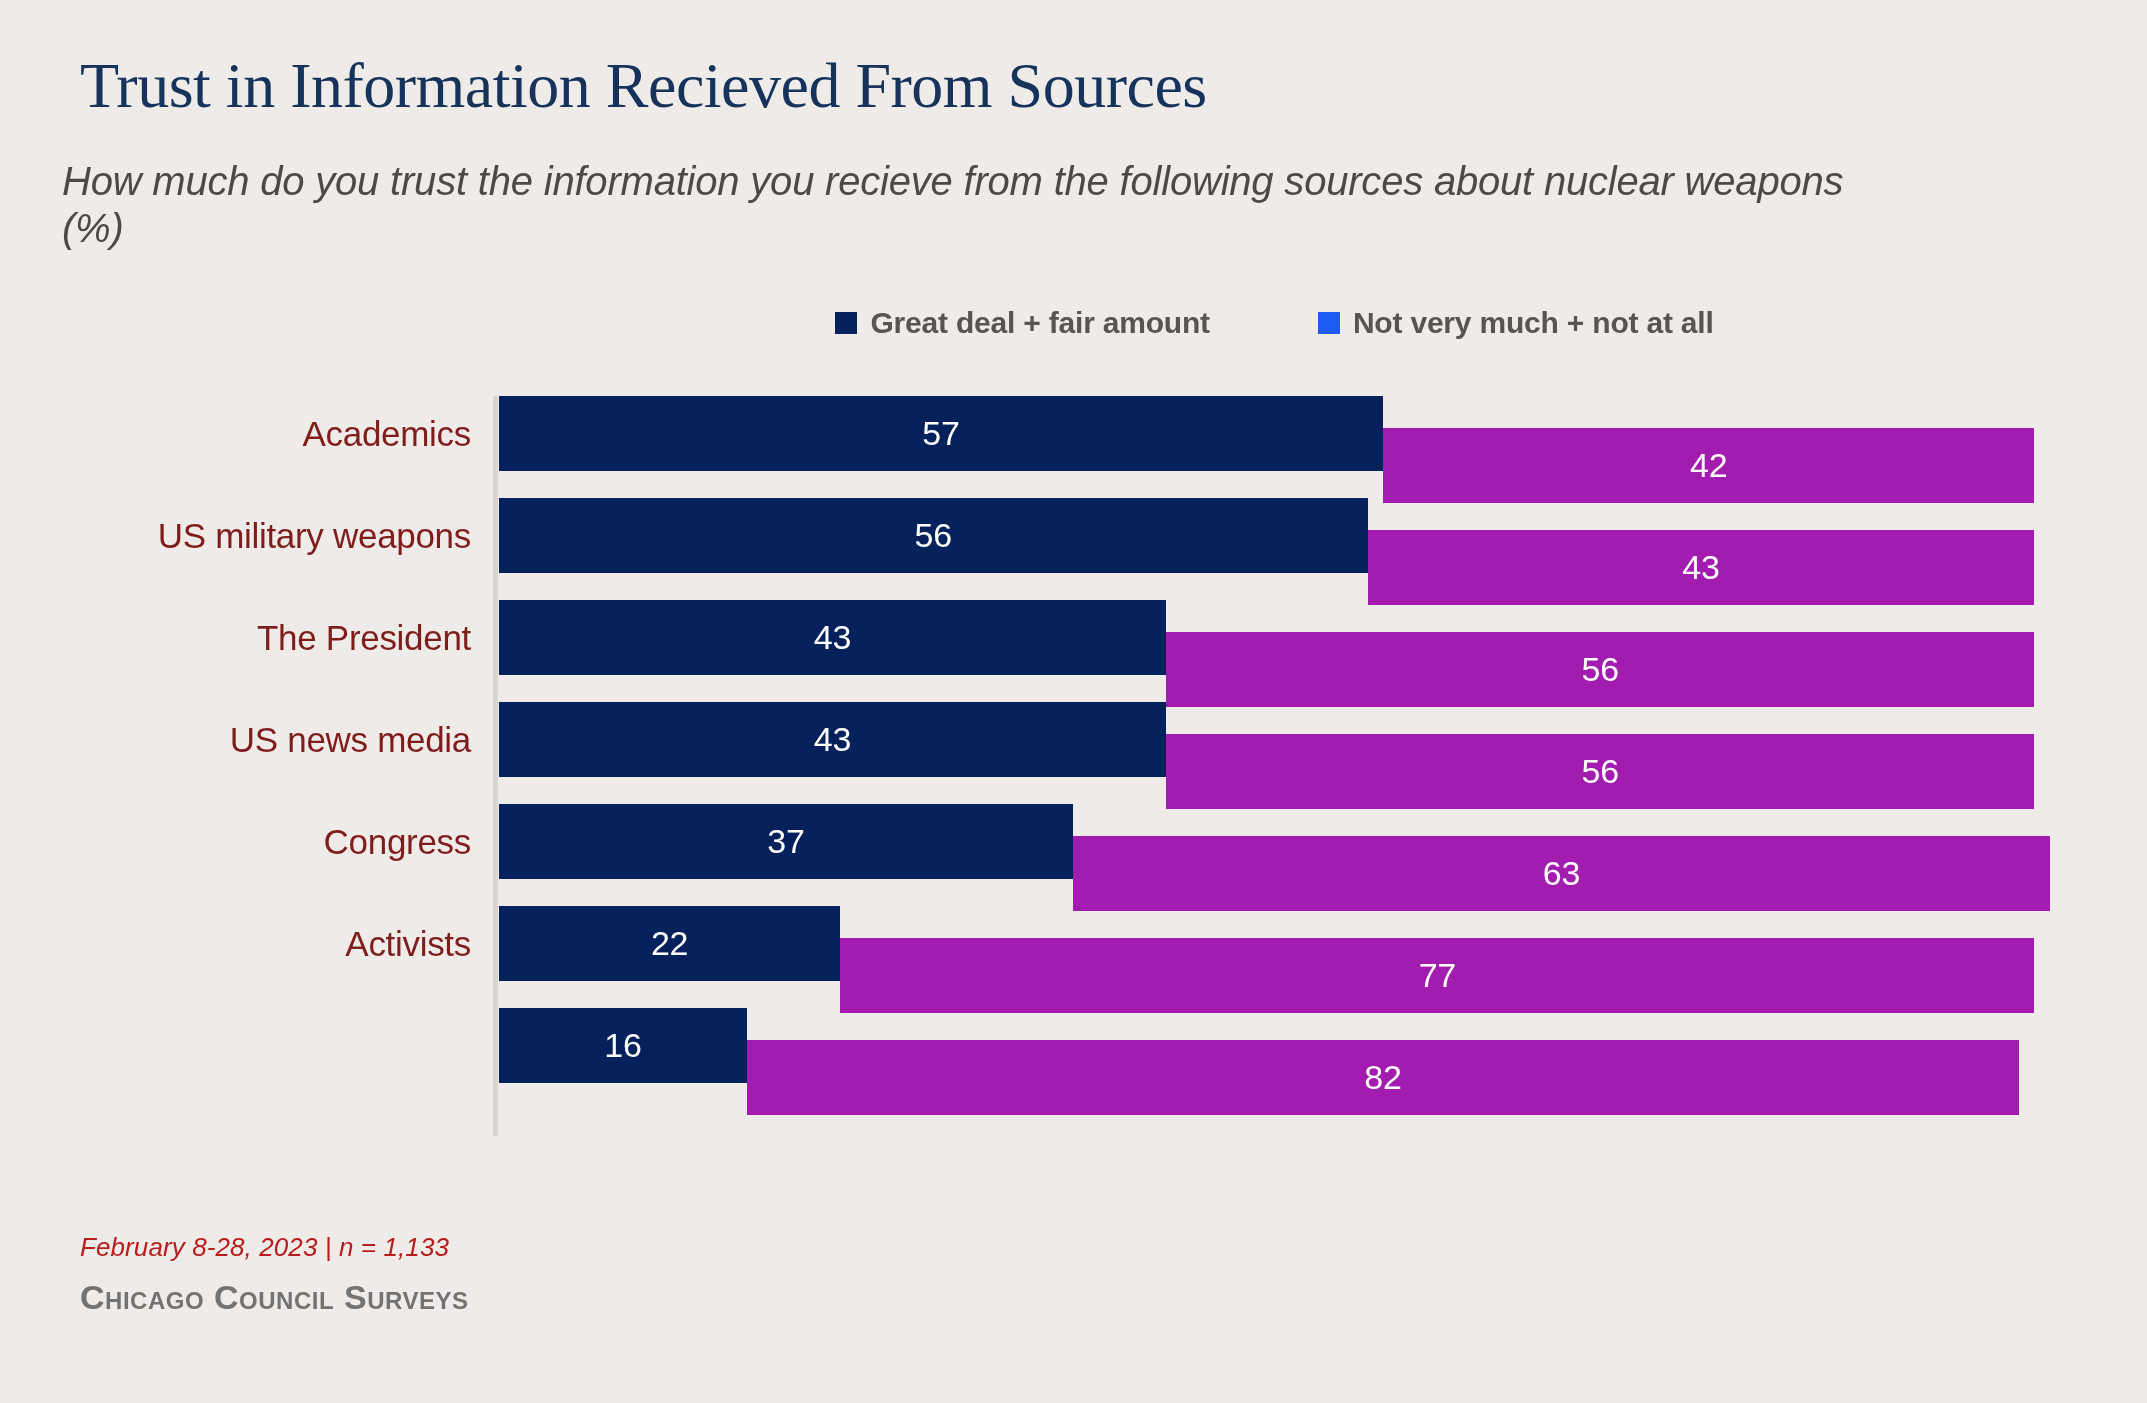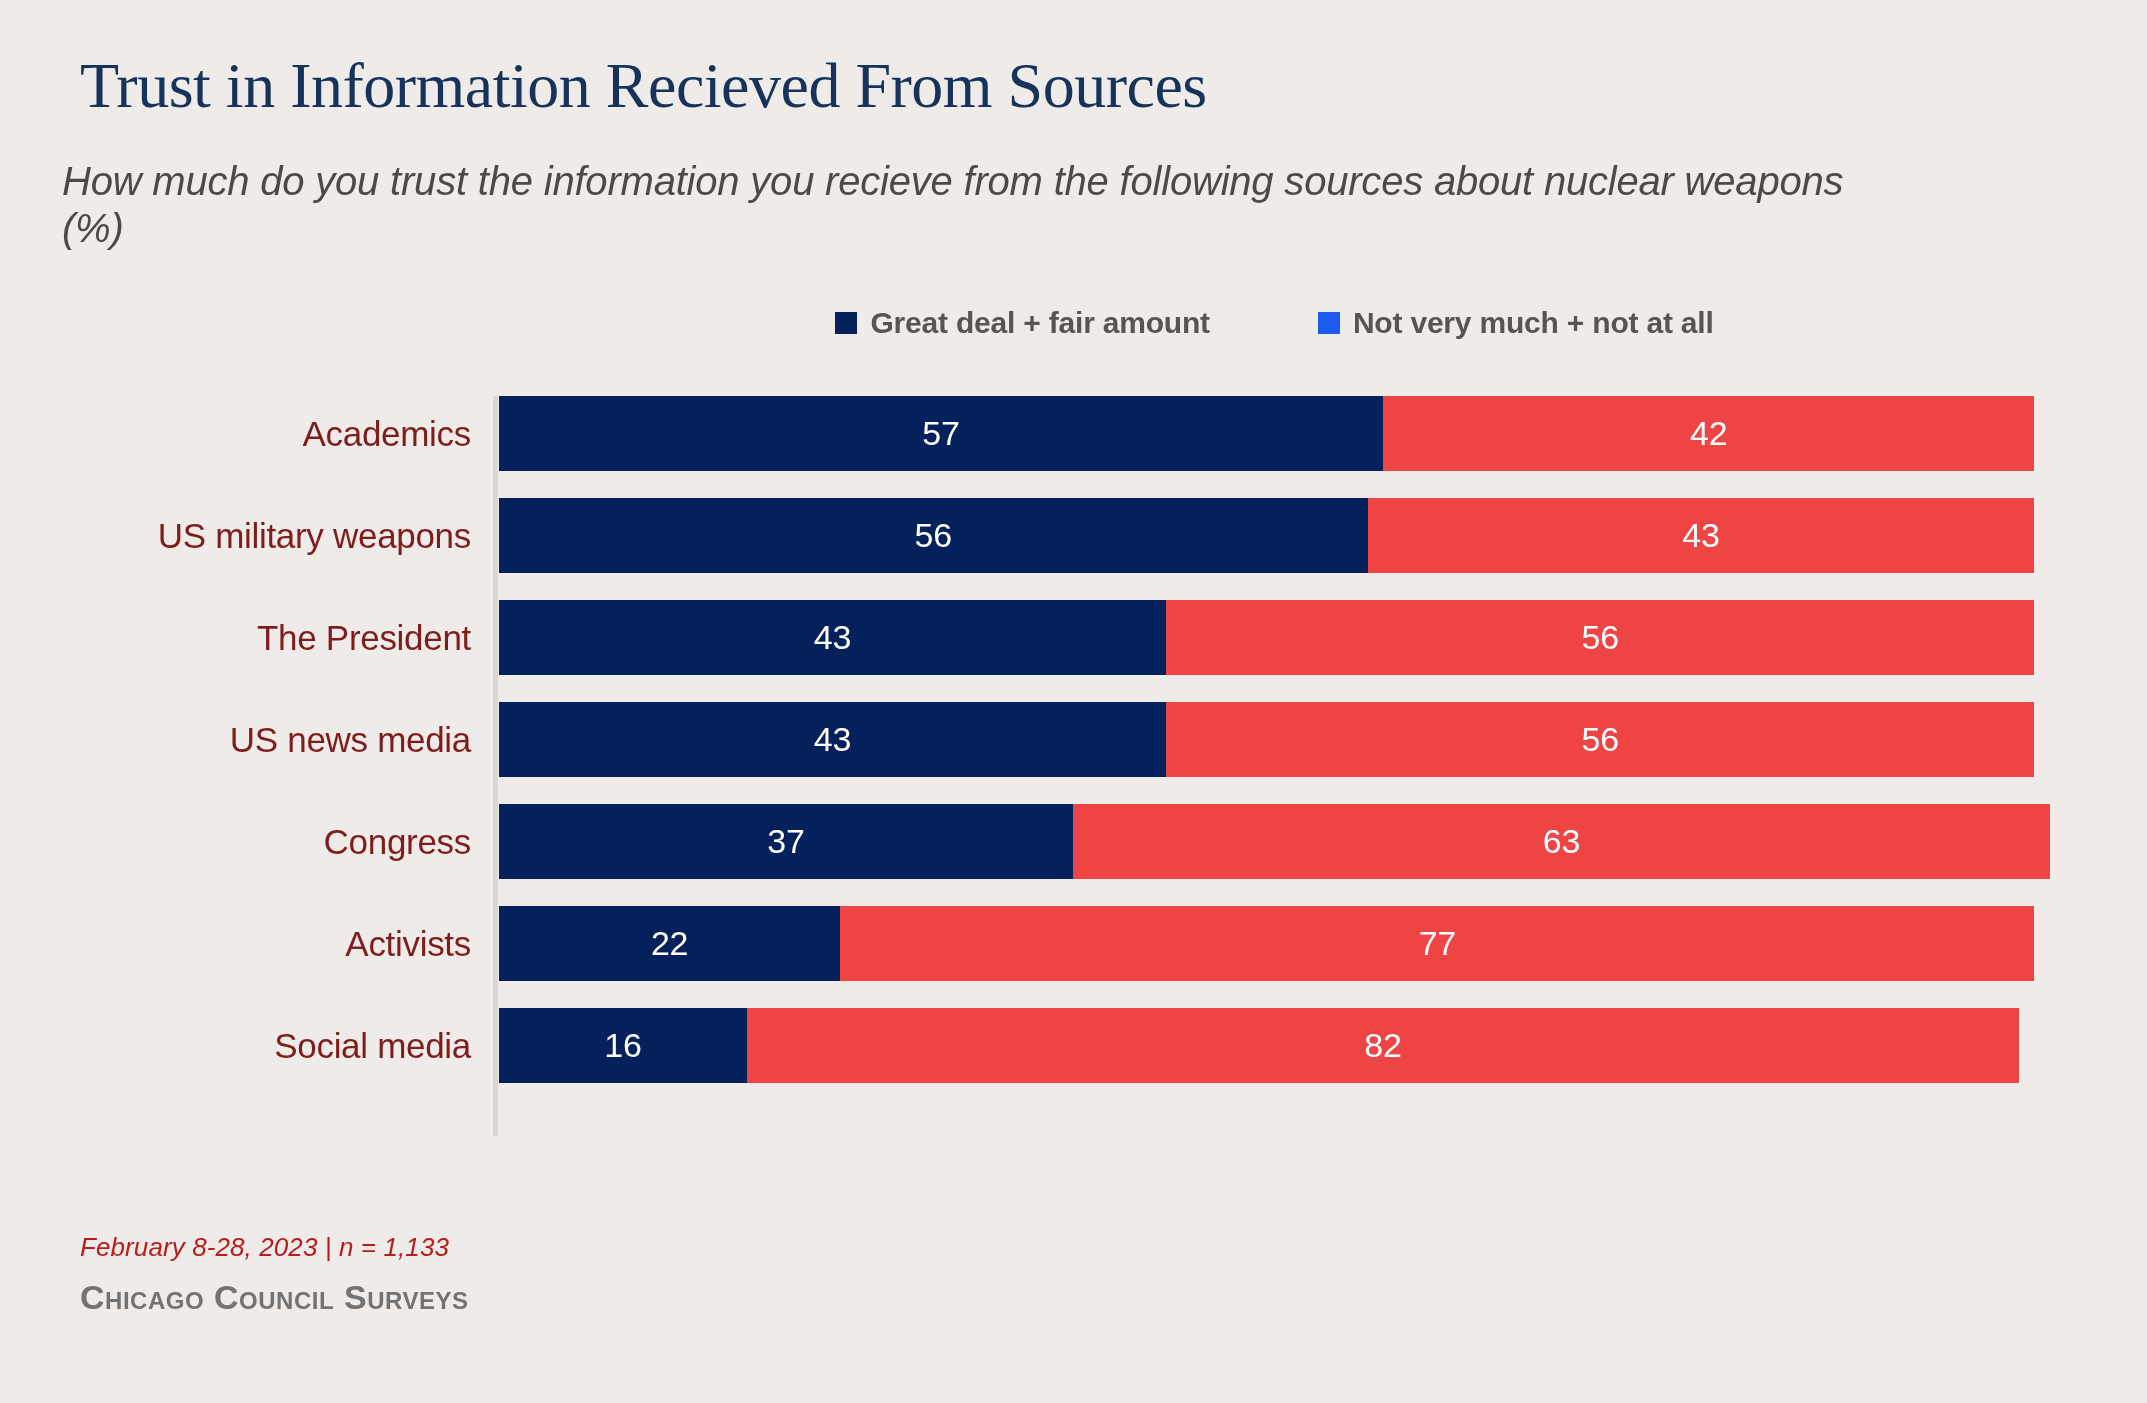--- a/index.html
+++ b/index.html
@@ -66,21 +66,21 @@
     display:flex;align-items:center;justify-content:flex-end;
     font-size:35px;color:#7f1d1d;white-space:nowrap;letter-spacing:-0.3px;
   }
   .seg{
     height:100%;
     display:flex;align-items:center;justify-content:center;
     color:#ffffff;font-size:34px;letter-spacing:-0.2px;
     box-sizing:border-box;
   }
   .seg.navy{background:#04215c;}
-  .seg.blue{background:#ef4444;}
+  .seg.blue{background:#a21caf;margin-top:32px;}
 
   
   .footer-note{
     position:absolute;left:80px;top:1232px;
     font-size:26px;color:#b91c1c;letter-spacing:0.1px;white-space:nowrap;font-style:italic;
   }
   .footer-brand{
     position:absolute;left:80px;top:1278px;
     font-size:34px;color:#737373;
     font-weight:bold;
@@ -135,21 +135,20 @@
           <div class="cat-label">Congress</div>
           <div class="seg navy" style="width: 37%;">37</div>
           <div class="seg blue" style="width: 63%;">63</div>
         </div>
         <div class="row" style="top: 510px;">
           <div class="cat-label">Activists</div>
           <div class="seg navy" style="width: 22%;">22</div>
           <div class="seg blue" style="width: 77%;">77</div>
         </div>
         <div class="row" style="top: 612px;">
-          <div class="cat-label">Social media</div>
           <div class="seg navy" style="width: 16%;">16</div>
           <div class="seg blue" style="width: 82%;">82</div>
         </div>
       </div>
   </div>
 
   <div class="footer-note">February 8-28, 2023 | n = 1,133</div>
 
   <div class="footer-brand">Chicago Council Surveys</div>
 

